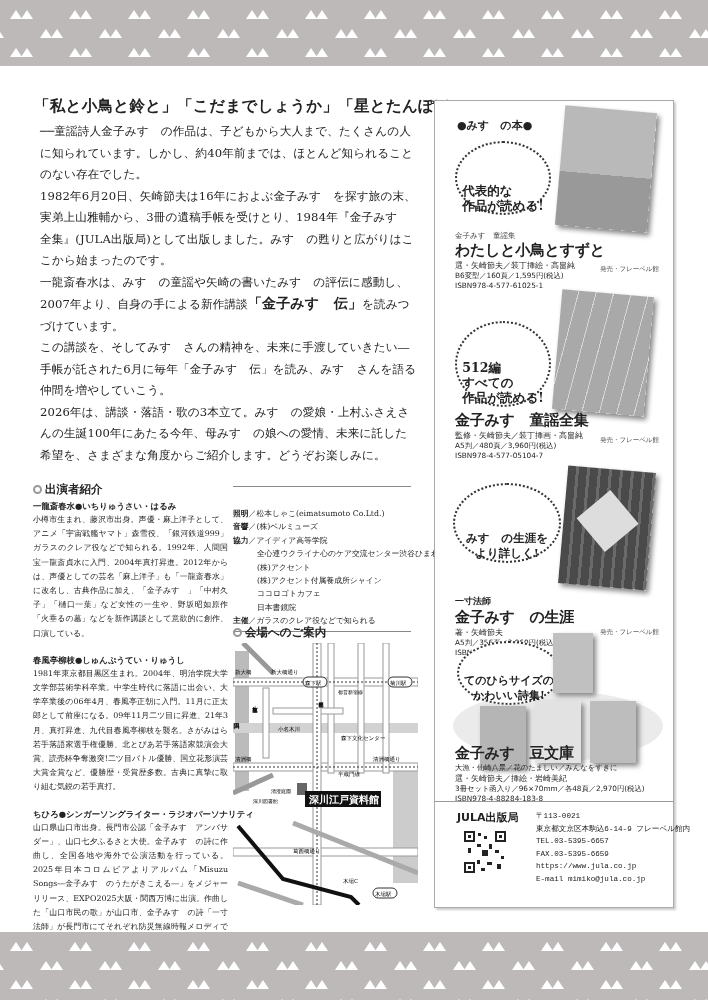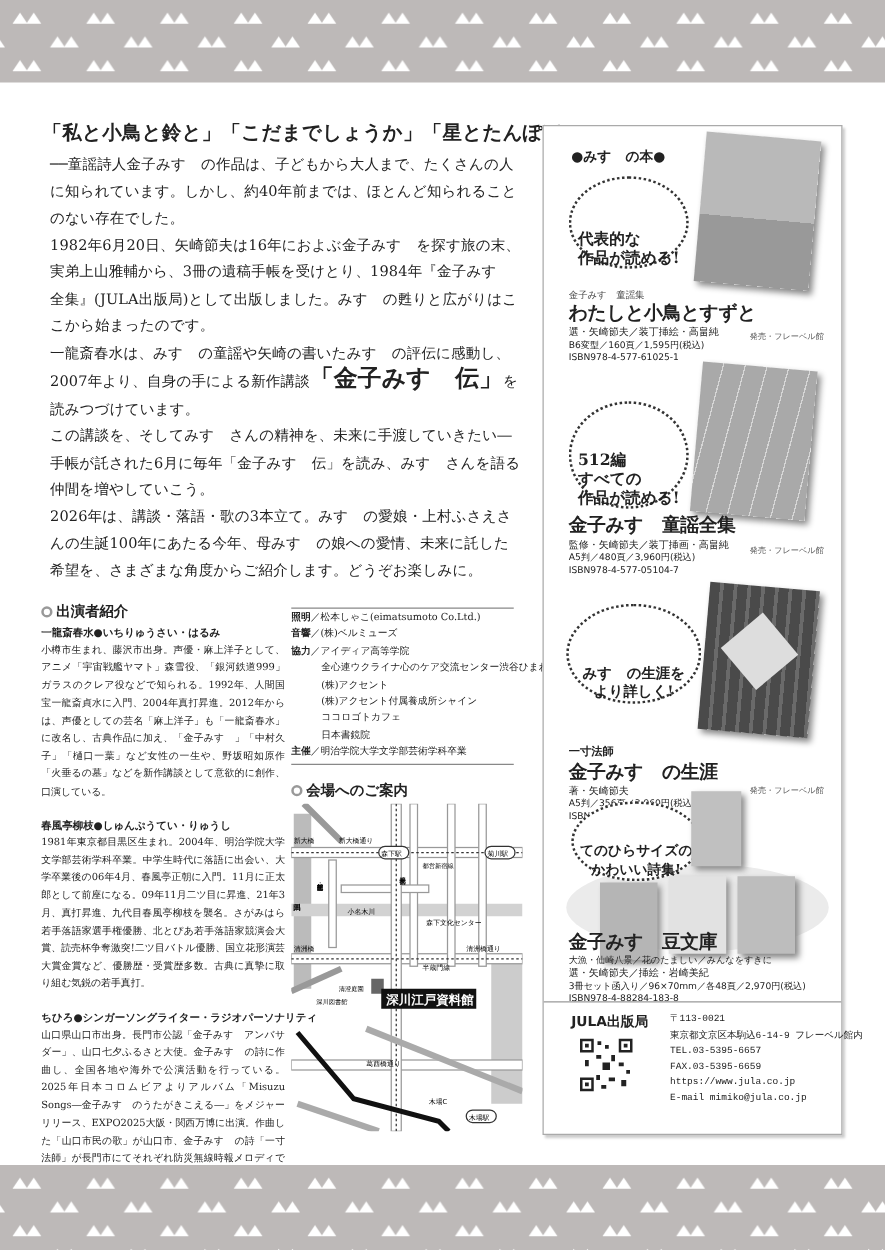--- a/index.html
+++ b/index.html
@@ -6,30 +6,30 @@
   body { width:708px; height:1000px; position:relative; background:#fff; overflow:hidden;
          font-family:"DejaVu Serif", serif; color:#222; }
   .band { position:absolute; left:0; width:708px; background:#bdb9b8; overflow:hidden; }
   .band.top { top:0; height:66px; }
   .band.bottom { top:932px; height:68px; }
   .band svg { display:block; }
 
   .intro { position:absolute; left:40px; top:96px; width:378px; }
   .intro .lead { font-size:15.5px; font-weight:bold; letter-spacing:0.3px; white-space:nowrap; margin:0 0 4px -6px; }
   .intro p { margin:0; font-size:11.6px; line-height:21.5px; letter-spacing:0.15px; }
-  .intro .big { font-size:19px; font-weight:bold; }
+  .intro .big { font-size:14px; font-weight:bold; }
 
   .performers { position:absolute; left:33px; top:482px; width:195px; }
   .sec-head { font-family:"DejaVu Sans", sans-serif; font-size:11.5px; font-weight:bold; margin-bottom:4px; display:flex; align-items:center; gap:3px; }
   .sec-head .ring { width:9px; height:9px; border-radius:50%; border:2px solid #999; box-sizing:border-box; display:inline-block; }
   .perf { margin-bottom:14px; }
   .perf .name { font-family:"DejaVu Sans", sans-serif; font-size:8.4px; font-weight:bold; margin-bottom:1px; white-space:nowrap; }
   .perf .bio { font-size:7.9px; line-height:14.2px; text-align:justify; }
 
-  .credits { position:absolute; left:233px; top:486px; width:178px; border-top:1px solid #888; border-bottom:1px solid #888; padding:0 0 3px 0; }
+  .credits { position:absolute; left:233px; top:486px; width:178px; border-top:1px solid #888; border-bottom:1px solid #888; padding:20px 0 3px 0; }
   .credit-row { font-size:7.8px; line-height:13.4px; white-space:nowrap; }
   .credit-row b { font-family:"DejaVu Sans", sans-serif; }
   .credit-row.sub { padding-left:24px; }
 
   .venue { position:absolute; left:233px; top:625px; width:185px; }
   .venue .sec-head { margin-bottom:3px; }
   .map { width:185px; height:262px; position:relative; }
 
   .books { position:absolute; left:434px; top:100px; width:238px; height:806px; border:1px solid #aaa; box-shadow:2px 2px 2px #ccc; background:#fff; }
   .books-title { position:absolute; left:22px; top:17px; font-size:11px; font-weight:bold; }
@@ -97,21 +97,21 @@
 
 <div class="credits">
   <div class="credit-row"><b>照明</b>／<span>松本しゃこ(eimatsumoto Co.Ltd.)</span></div>
   <div class="credit-row"><b>音響</b>／<span>(株)ベルミューズ</span></div>
   <div class="credit-row"><b>協力</b>／<span>アイディア高等学院</span></div>
   <div class="credit-row sub">全心連ウクライナ心のケア交流センター渋谷ひまわり</div>
   <div class="credit-row sub">(株)アクセント</div>
   <div class="credit-row sub">(株)アクセント付属養成所シャイン</div>
   <div class="credit-row sub">ココロゴトカフェ</div>
   <div class="credit-row sub">日本書鏡院</div>
-  <div class="credit-row"><b>主催</b>／<span>明治学院大学文学部芸術学科卒業</span></div>
+  <div class="credit-row"><b>主催</b>／<span>ガラスのクレア役などで知られる</span></div>
 </div>
 
 <div class="venue">
   <div class="sec-head">
     <span class="ring"></span>
     <span>会場へのご案内</span>
   </div>
   <div class="map">
     <svg width="185" height="262" viewBox="0 0 185 262" font-family="DejaVu Sans, sans-serif">
 

